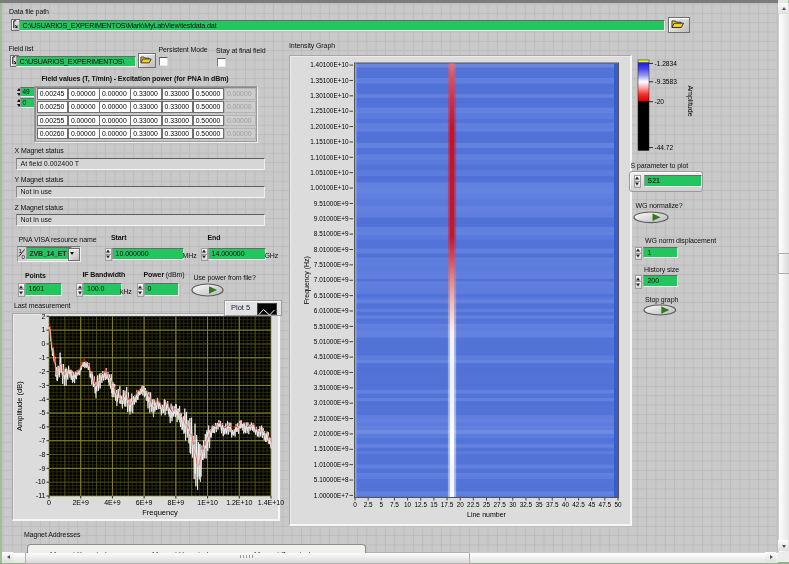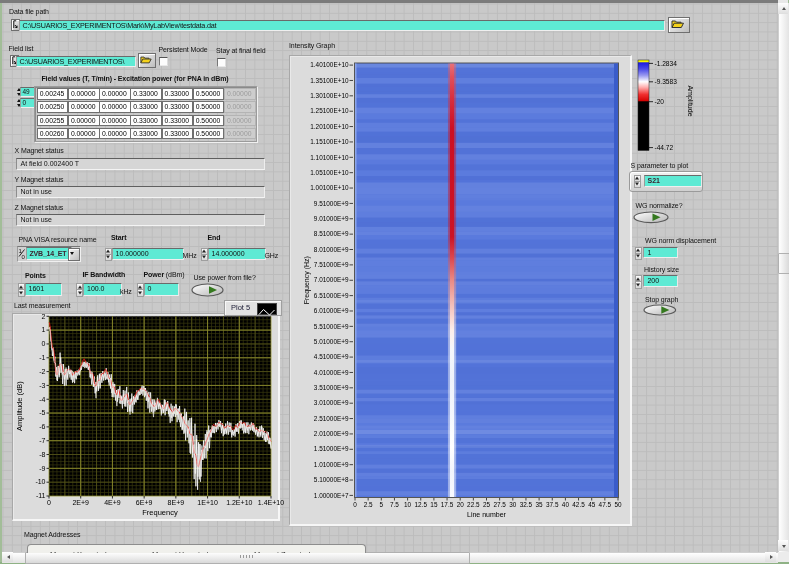--- a/index.html
+++ b/index.html
@@ -1,20 +1,20 @@
 <!DOCTYPE html>
 <html><head><meta charset="utf-8"><style>
 html,body{margin:0;padding:0;}
 #win{position:relative;width:789px;height:564px;overflow:hidden;font-family:"Liberation Sans",sans-serif;background:#c9c9c9;}
 .abs{position:absolute;}
 .lbl{position:absolute;font-size:7px;color:#111;white-space:nowrap;letter-spacing:-0.1px;}
 .blbl{position:absolute;font-size:7px;font-weight:bold;color:#111;white-space:nowrap;letter-spacing:-0.1px;}
 #grid{position:absolute;left:2px;top:2.5px;width:786px;height:549px;background-color:#c9c9c9;background-image:linear-gradient(#bcbcbc 1px,transparent 1px),linear-gradient(90deg,#bcbcbc 1px,transparent 1px);background-size:9.33px 9.33px;background-position:0.5px 0.5px;}
 .sbox{position:absolute;background:#d6d6d6;border-top:1px solid #5f5f5f;border-left:1px solid #8d8d8d;border-right:1px solid #eeeeee;border-bottom:1px solid #f4f4f4;font-size:7px;color:#111;line-height:10px;padding-left:4px;}
-.wfield{position:absolute;background:#5eead4;border-top:1px solid #6a6a6a;border-left:1px solid #9a9a9a;border-right:1px solid #e8e8e8;border-bottom:1px solid #efefef;font-size:7px;color:#111;white-space:nowrap;overflow:hidden;}
+.wfield{position:absolute;background:#22c55e;border-top:1px solid #6a6a6a;border-left:1px solid #9a9a9a;border-right:1px solid #e8e8e8;border-bottom:1px solid #efefef;font-size:7px;color:#111;white-space:nowrap;overflow:hidden;}
 .panel{position:absolute;background:#dcdcdc;border-top:1px solid #a8a8a8;border-left:1px solid #a8a8a8;border-right:2px solid #f6f6f6;border-bottom:2px solid #f6f6f6;box-shadow:inset 1px 1px 0 #e9e9e9;}
 .rbtn{position:absolute;background:linear-gradient(135deg,#f4f4f4,#bdbdbd);border:1px solid #6f6f6f;box-shadow:inset 1px 1px 0 #ffffff;}
 .chk{position:absolute;width:7px;height:7px;background:#fcfcfc;border-top:1px solid #555;border-left:1px solid #777;border-right:1px solid #ddd;border-bottom:1px solid #e8e8e8;}
 .spin{position:absolute;width:7px;display:flex;flex-direction:column;}
 .spin div{flex:1;background:linear-gradient(#fafafa,#d6d6d6);border:1px solid #9e9e9e;position:relative;margin-bottom:-1px;}
 .tri-u{position:absolute;left:50%;top:50%;transform:translate(-50%,-50%);width:0;height:0;border-left:2px solid transparent;border-right:2px solid transparent;border-bottom:3px solid #222;}
 .tri-d{position:absolute;left:50%;top:50%;transform:translate(-50%,-50%);width:0;height:0;border-left:2px solid transparent;border-right:2px solid transparent;border-top:3px solid #222;}
 </style></head><body>
 <div id="win">
 <div id="grid"></div>

